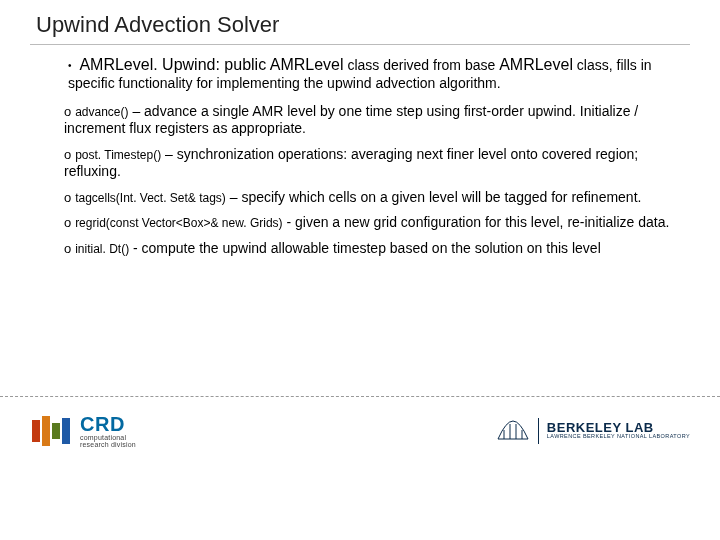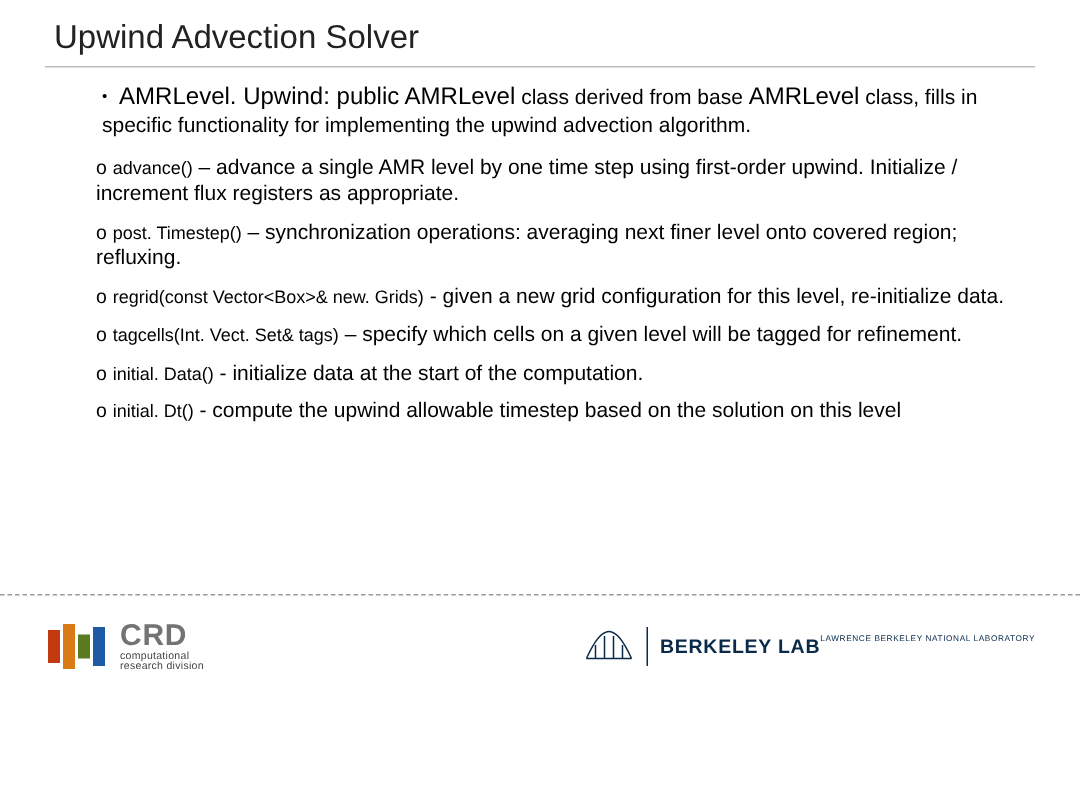--- a/index.html
+++ b/index.html
@@ -86,39 +86,39 @@
   .crd-mark svg { display:block; }
   .crd-text {
     display: flex;
     flex-direction: column;
     line-height: 1;
   }
   .crd-big {
     font-size: 20px;
     font-weight: 700;
     letter-spacing: 0.5px;
-    color: #737373;
+    color: #0369a1;
   }
   .crd-small {
     font-size: 7px;
     color: #444;
     letter-spacing: 0.2px;
   }
   .logo-lbl {
     display: flex;
     align-items: center;
     gap: 8px;
   }
   .lbl-mark {
     width: 34px;
     height: 24px;
   }
   .lbl-text {
     display: flex;
-    flex-direction: row;
+    flex-direction: column;
     line-height: 1;
     align-items: flex-start;
   }
   .lbl-big {
     font-size: 13px;
     font-weight: 700;
     color: #0a2a4a;
     letter-spacing: 0.5px;
   }
   .lbl-small {
@@ -151,29 +151,25 @@
       <p class="sub">
         <span class="o">o</span>
         <span class="fn">advance()</span><span> – advance a single AMR level by one time step using first-order upwind. Initialize / increment flux registers as appropriate.</span>
       </p>
       <p class="sub">
         <span class="o">o</span>
         <span class="fn">post. Timestep()</span><span> – synchronization operations: averaging next finer level onto covered region; refluxing.</span>
       </p>
       <p class="sub">
         <span class="o">o</span>
+        <span class="fn">tagcells(Int. Vect. Set&amp; tags)</span><span> – specify which cells on a given level will be tagged for refinement.</span>
+      </p>
+      <p class="sub">
+        <span class="o">o</span>
         <span class="fn">regrid(const Vector&lt;Box&gt;&amp; new. Grids)</span><span> - given a new grid configuration for this level, re-initialize data.</span>
-      </p>
-      <p class="sub">
-        <span class="o">o</span>
-        <span class="fn">tagcells(Int. Vect. Set&amp; tags)</span><span> – specify which cells on a given level will be tagged for refinement.</span>
-      </p>
-      <p class="sub">
-        <span class="o">o</span>
-        <span class="fn">initial. Data()</span><span>  - initialize data at the start of the computation.</span>
       </p>
       <p class="sub">
         <span class="o">o</span>
         <span class="fn">initial. Dt()</span><span> - compute the upwind allowable timestep based on the solution on this level</span>
       </p>
     </div>
 
   </div>
 
   <div class="footer">

